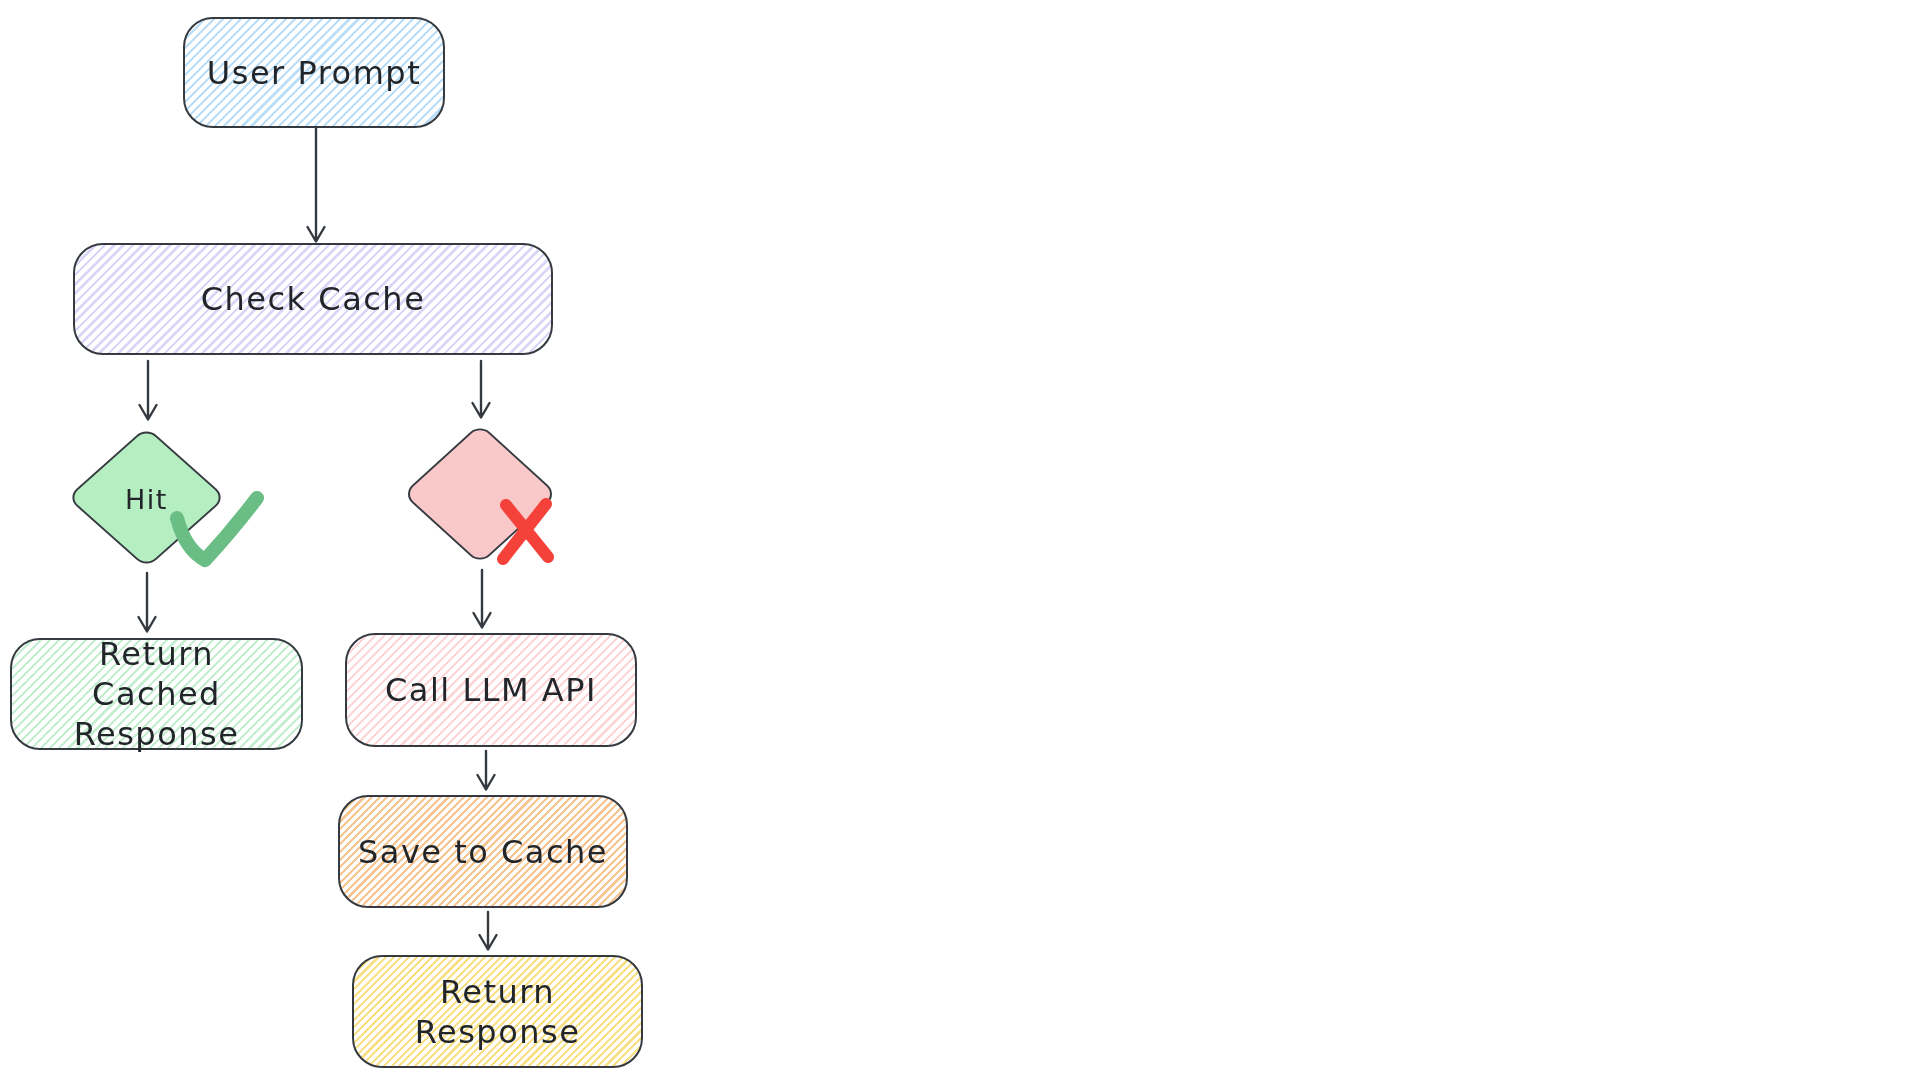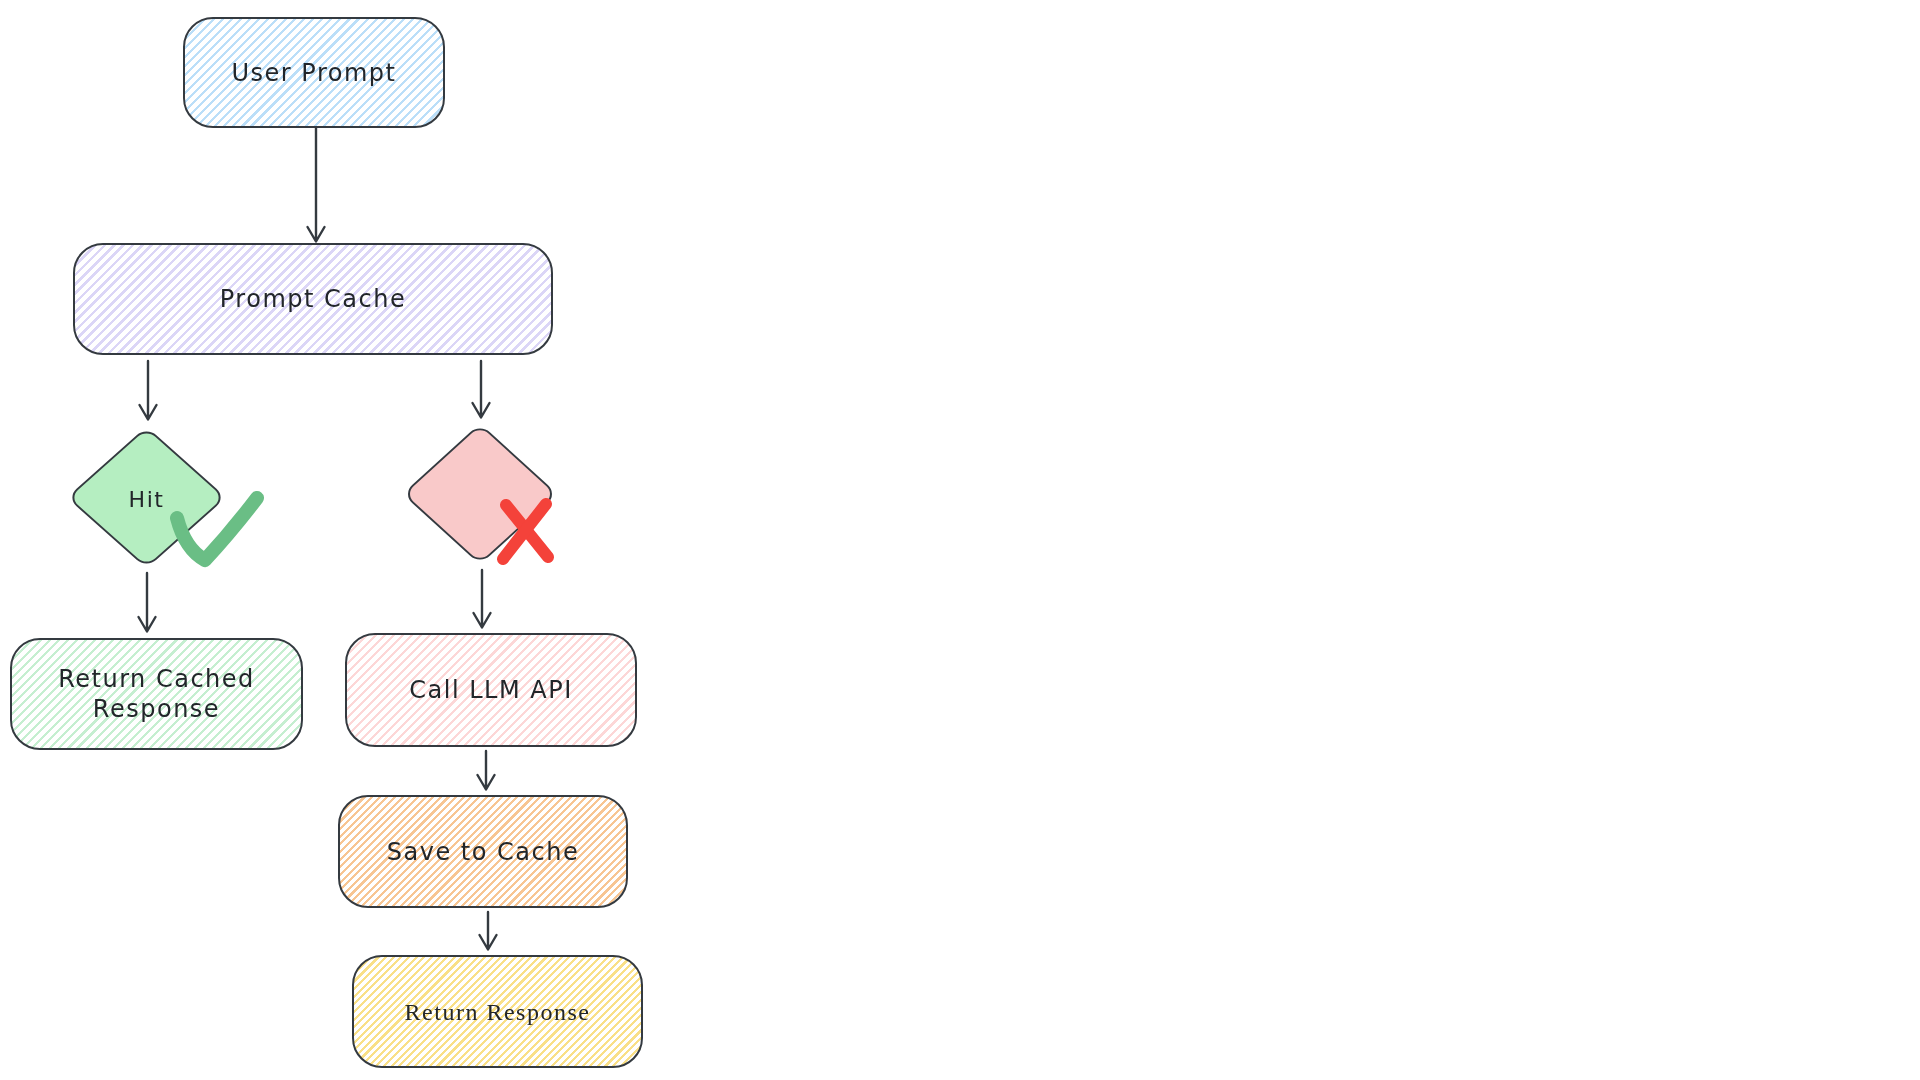--- a/index.html
+++ b/index.html
@@ -9,76 +9,76 @@
     color:#22262a;
   }
   #canvas{position:relative;width:1920px;height:1080px;background:#ffffff;}
 
   .node{
     position:absolute;
     border:2.5px solid #343a40;
     border-radius:30px;
     display:flex;align-items:center;justify-content:center;
     text-align:center;
-    font-size:24px;letter-spacing:1.5px;line-height:1.25;
+    font-size:32px;letter-spacing:1.5px;line-height:1.25;
     background-color:#ffffff;
     box-sizing:border-box;
   }
   
   .hatch-blue  {background-image:repeating-linear-gradient(135deg,rgba(150,205,245,.65) 0 2.2px,transparent 2.2px 6.4px);}
   .hatch-purple{background-image:repeating-linear-gradient(135deg,rgba(190,180,240,.55) 0 2.6px,transparent 2.6px 6.6px);}
   .hatch-green {background-image:repeating-linear-gradient(135deg,rgba(150,225,170,.55) 0 2.2px,transparent 2.2px 6.4px);}
   .hatch-pink  {background-image:repeating-linear-gradient(135deg,rgba(250,175,175,.5) 0 2.2px,transparent 2.2px 6.4px);align-items:center;}
   .hatch-orange{background-image:repeating-linear-gradient(135deg,rgba(245,178,110,.75) 0 2.2px,transparent 2.2px 5.4px);}
   .hatch-yellow{background-image:repeating-linear-gradient(135deg,rgba(248,216,105,.8) 0 2.2px,transparent 2.2px 5.4px);}
 
   #node-user-prompt   {left:183px;top:17px; width:262px;height:111px;}
   #node-check-cache   {left:73px; top:243px;width:480px;height:112px;}
   #node-return-cached {left:10px; top:638px;width:293px;height:112px;padding:12px 28px;}
   #node-call-llm      {left:345px;top:633px;width:292px;height:114px;}
   #node-save-cache    {left:338px;top:795px;width:290px;height:113px;}
-  #node-return-resp   {left:352px;top:955px;width:291px;height:113px;font-family:Liberation Serif, serif;}
+  #node-return-resp   {left:352px;top:955px;width:291px;height:113px;}
 
   .diamond{
     position:absolute;
     border:2.5px solid #343a40;
     border-radius:14px;
     box-sizing:border-box;
   }
   #diamond-hit{
     left:90px;top:441px;width:113px;height:113px;
     background:#b5eec1;
     transform:scaleY(0.889) rotate(45deg);
   }
   #diamond-miss{
     left:425px;top:439px;width:110px;height:110px;
     background:#f9c9c9;
     transform:scaleY(0.91) rotate(45deg);
   }
   .diamond-label{
     position:absolute;
     display:flex;align-items:center;justify-content:center;
-    font-size:22px;letter-spacing:1.5px;
+    font-size:27px;letter-spacing:1.5px;
   }
   #label-hit {left:90px; top:443px;width:113px;height:113px;}
   #label-miss{left:423px;top:435px;width:113px;height:113px;}
 
   #edges-overlay{position:absolute;left:0;top:0;pointer-events:none;}
 </style>
 </head>
 <body>
 
 <div id="canvas">
 
   <div class="node hatch-blue" id="node-user-prompt">
     <span>User Prompt</span>
   </div>
 
   <div class="node hatch-purple" id="node-check-cache">
-    <span>Prompt Cache</span>
+    <span>Check Cache</span>
   </div>
 
   <div class="node hatch-green" id="node-return-cached">
     <span>Return Cached Response</span>
   </div>
 
   <div class="node hatch-pink" id="node-call-llm">
     <span>Call LLM API</span>
   </div>
 

